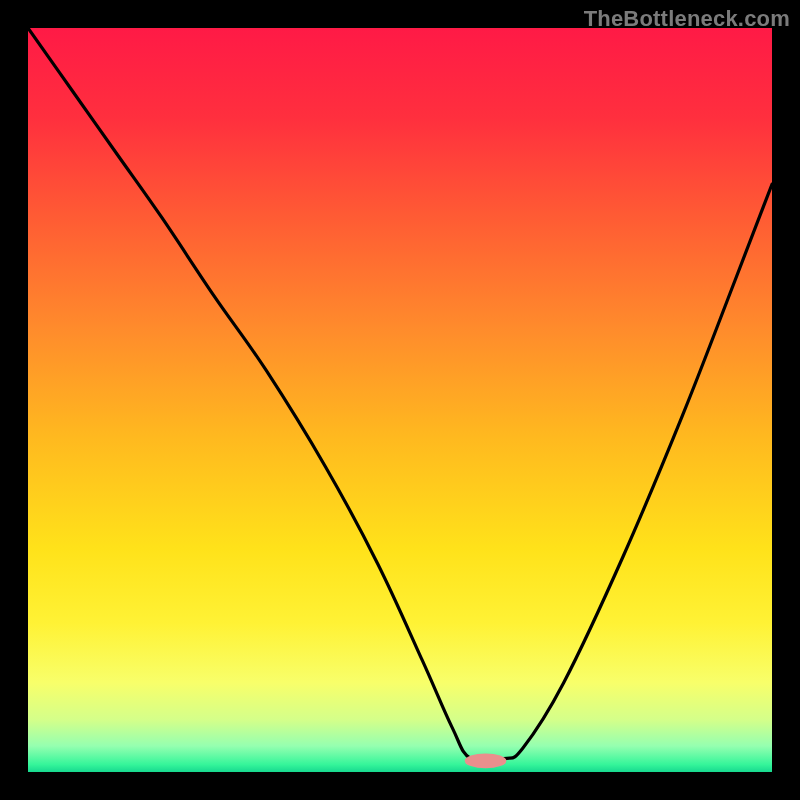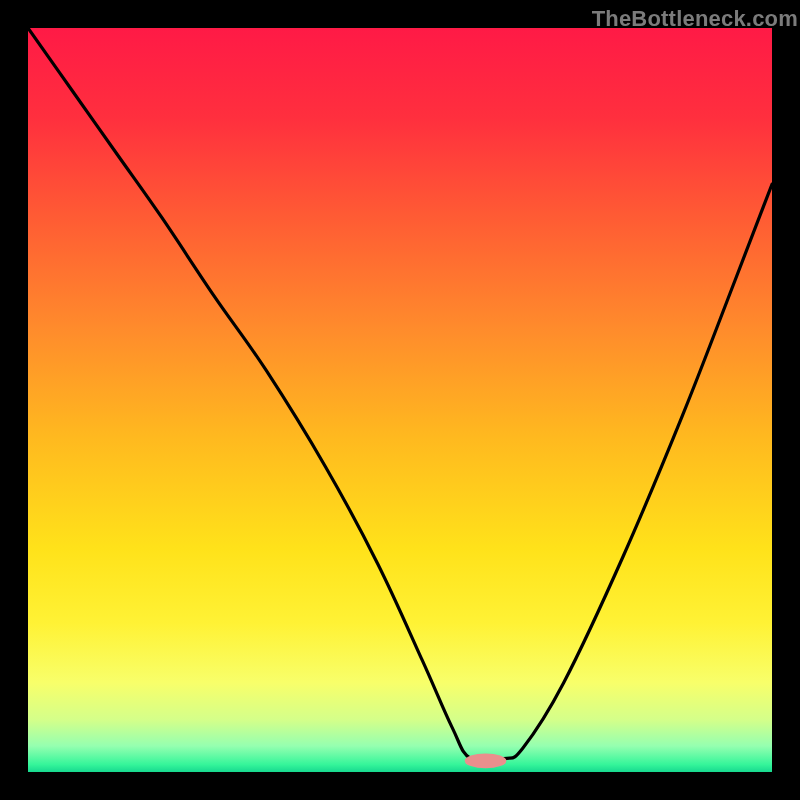--- a/index.html
+++ b/index.html
@@ -36,21 +36,21 @@
   .curve-svg {
     position: absolute;
     left: 0;
     top: 0;
     width: 100%;
     height: 100%;
   }
   .watermark {
     position: absolute;
     top: 6px;
-    right: 2px;
+    right: 10px;
     font-family: Arial, Helvetica, sans-serif;
     font-size: 22px;
     font-weight: 600;
     color: #7b7b7b;
     letter-spacing: 0.2px;
   }
 </style>
 </head>
 <body>
 

